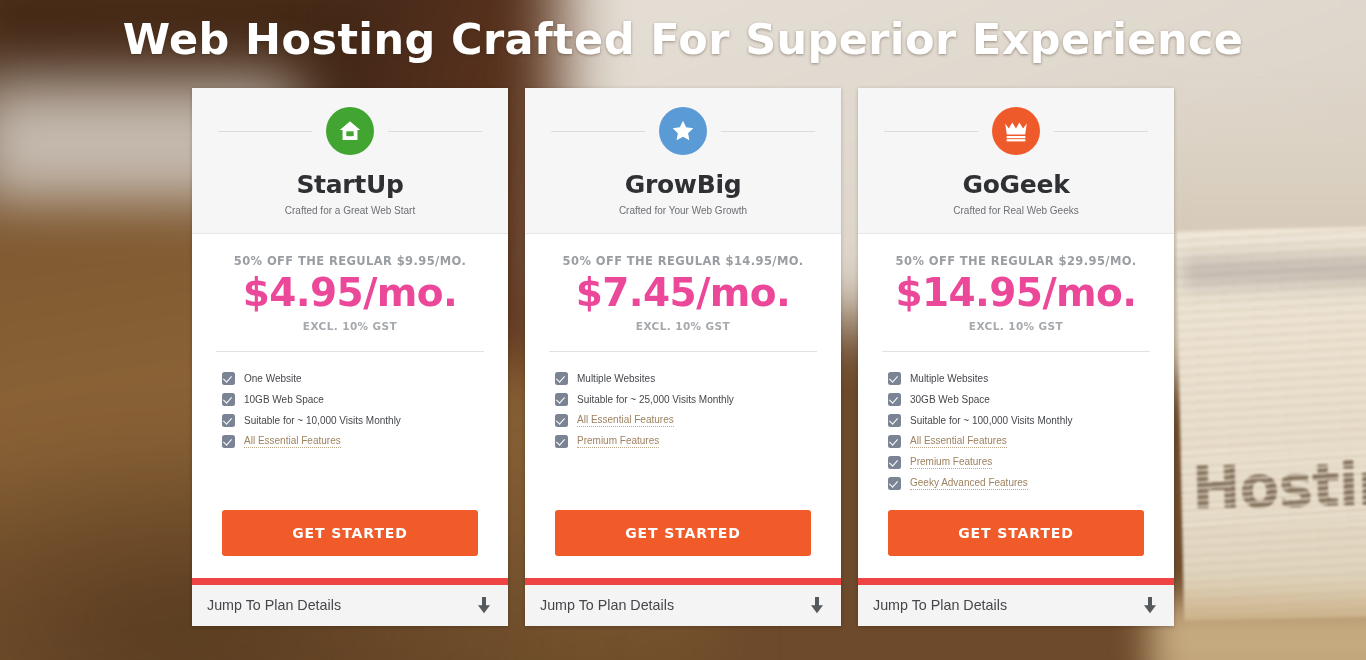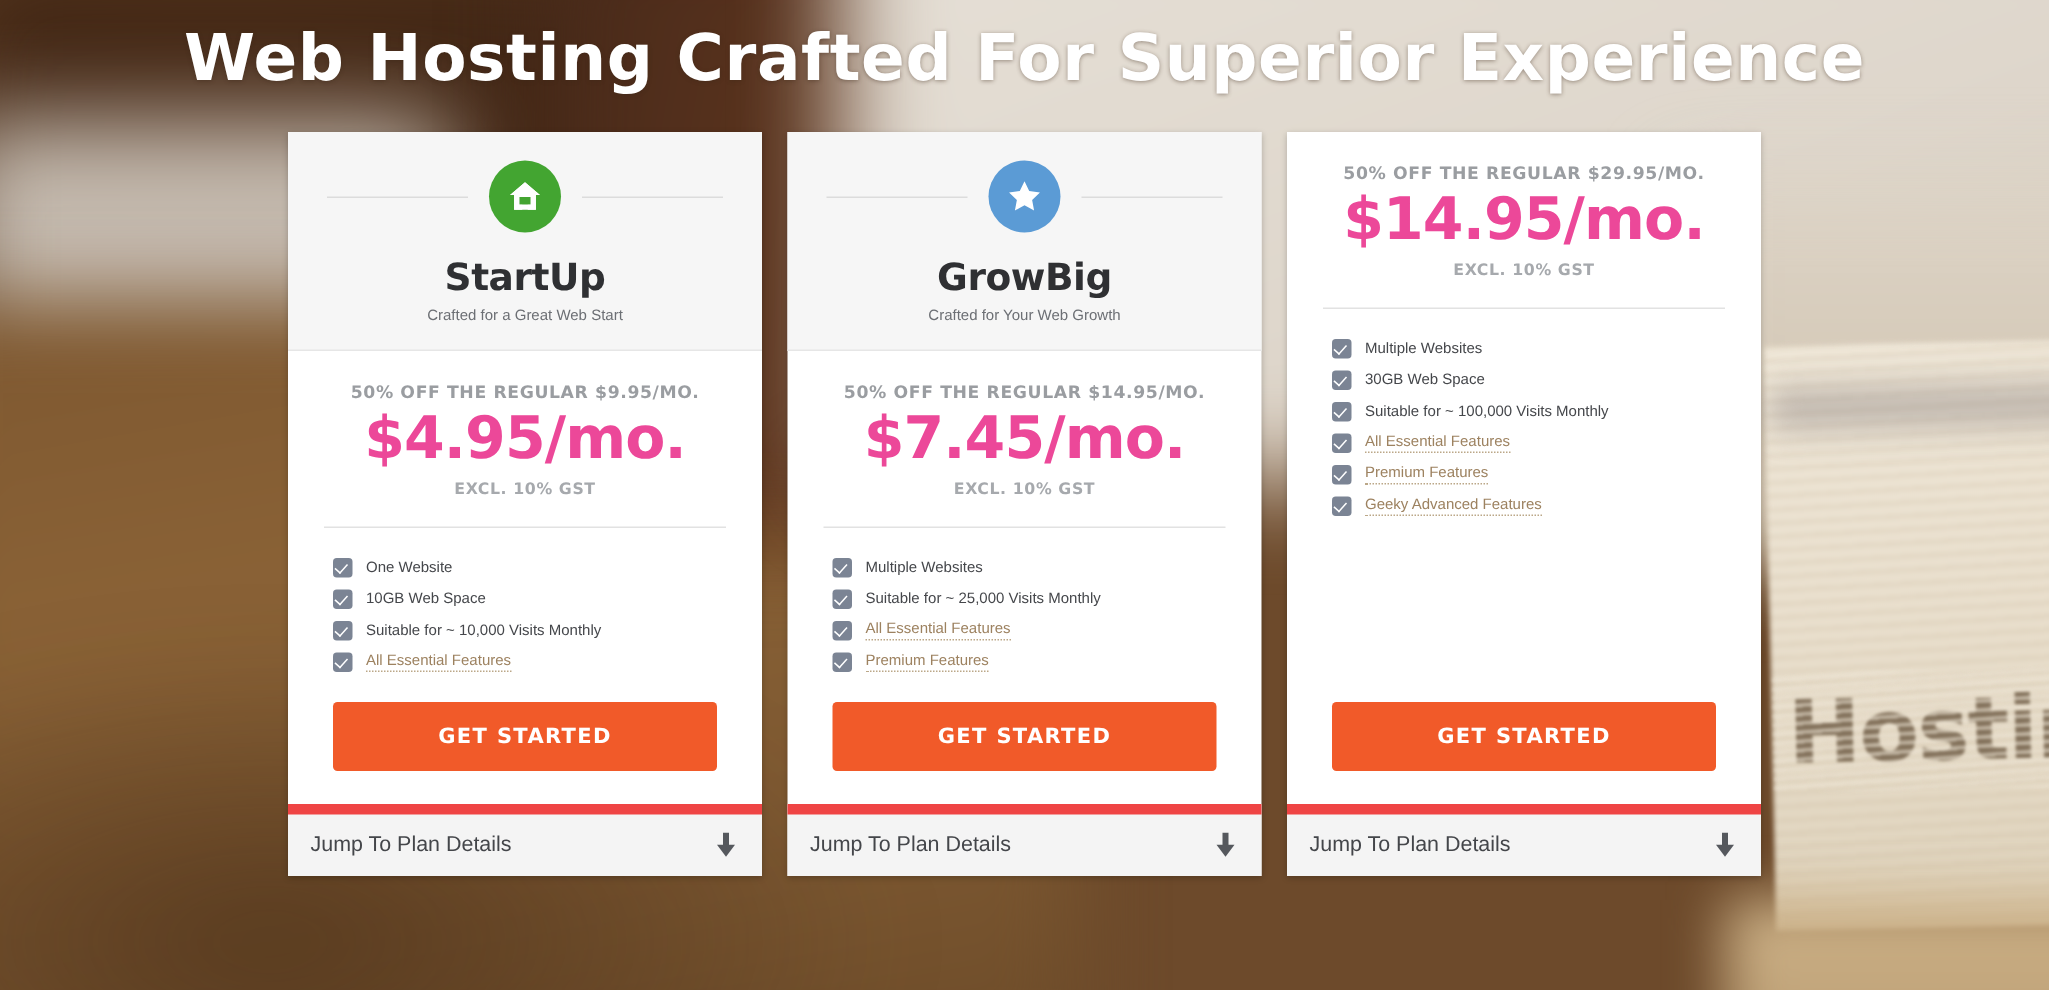--- a/index.html
+++ b/index.html
@@ -420,20 +420,35 @@
         <span class="foot-label">Jump To Plan Details</span>
         <span class="foot-arrow">
           <svg width="14" height="17" viewBox="0 0 14 17" aria-hidden="true">
             <rect x="5" y="0" width="4" height="9" fill="#55585d"></rect>
             <path d="M1 8.2h12L7 16.2z" fill="#55585d"></path>
           </svg>
         </span>
       </div>
     </div>
     <div class="card">
+      <div class="card-head">
+        <div class="icon-row">
+          <span class="icon-rule"></span>
+          <span class="plan-icon" style="background:#ef5a2a">
+            <svg width="28" height="26" viewBox="0 0 28 24" aria-hidden="true">
+              <path fill="#ffffff" d="M3.2 4.4l3.6 5.1 3.4-6.0 3.8 6.0 3.4-6.0 3.6 6.0 3.8-5.1-1.6 11.2H4.8z"></path>
+              <rect x="4.6" y="17.0" width="18.8" height="2.2" fill="#ffffff"></rect>
+              <rect x="4.6" y="20.2" width="18.8" height="2.2" fill="#ffffff"></rect>
+            </svg>
+          </span>
+          <span class="icon-rule"></span>
+        </div>
+        <div class="plan-name">GoGeek</div>
+        <div class="plan-tag">Crafted for Real Web Geeks</div>
+      </div>
       <div class="card-price">
         <div class="price-regular">50% OFF THE REGULAR $29.95/MO.</div>
         <div class="price-main">$14.95/mo.</div>
         <div class="price-gst">EXCL. 10% GST</div>
         <div class="price-rule"></div>
       </div>
       <ul class="features">
         <li class="feature">
           <span class="chk"></span>
           <span class="feat-label">Multiple Websites</span>

